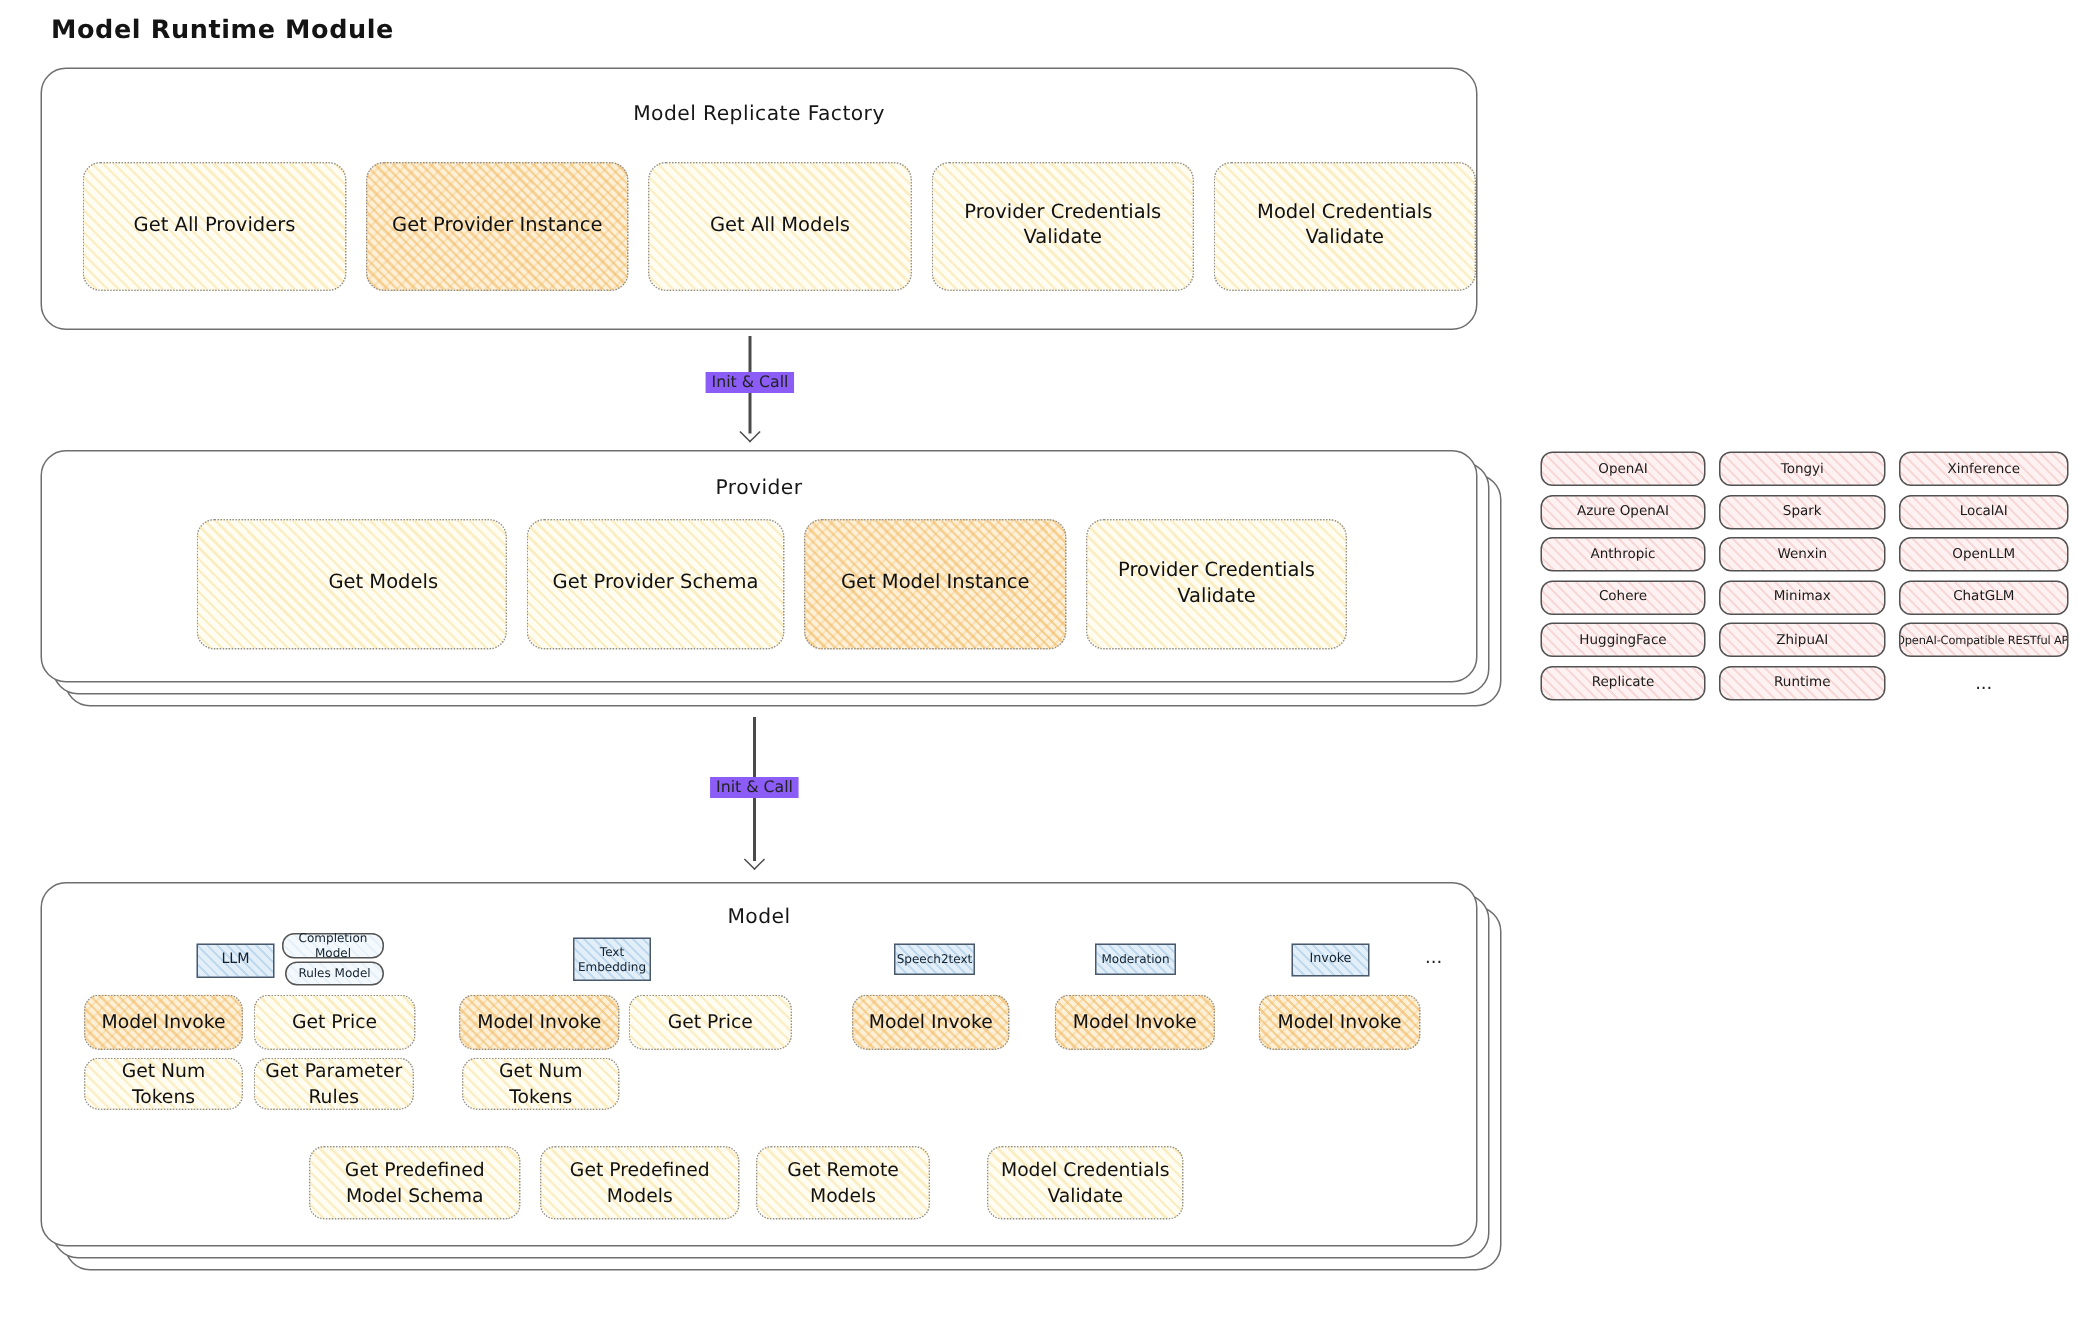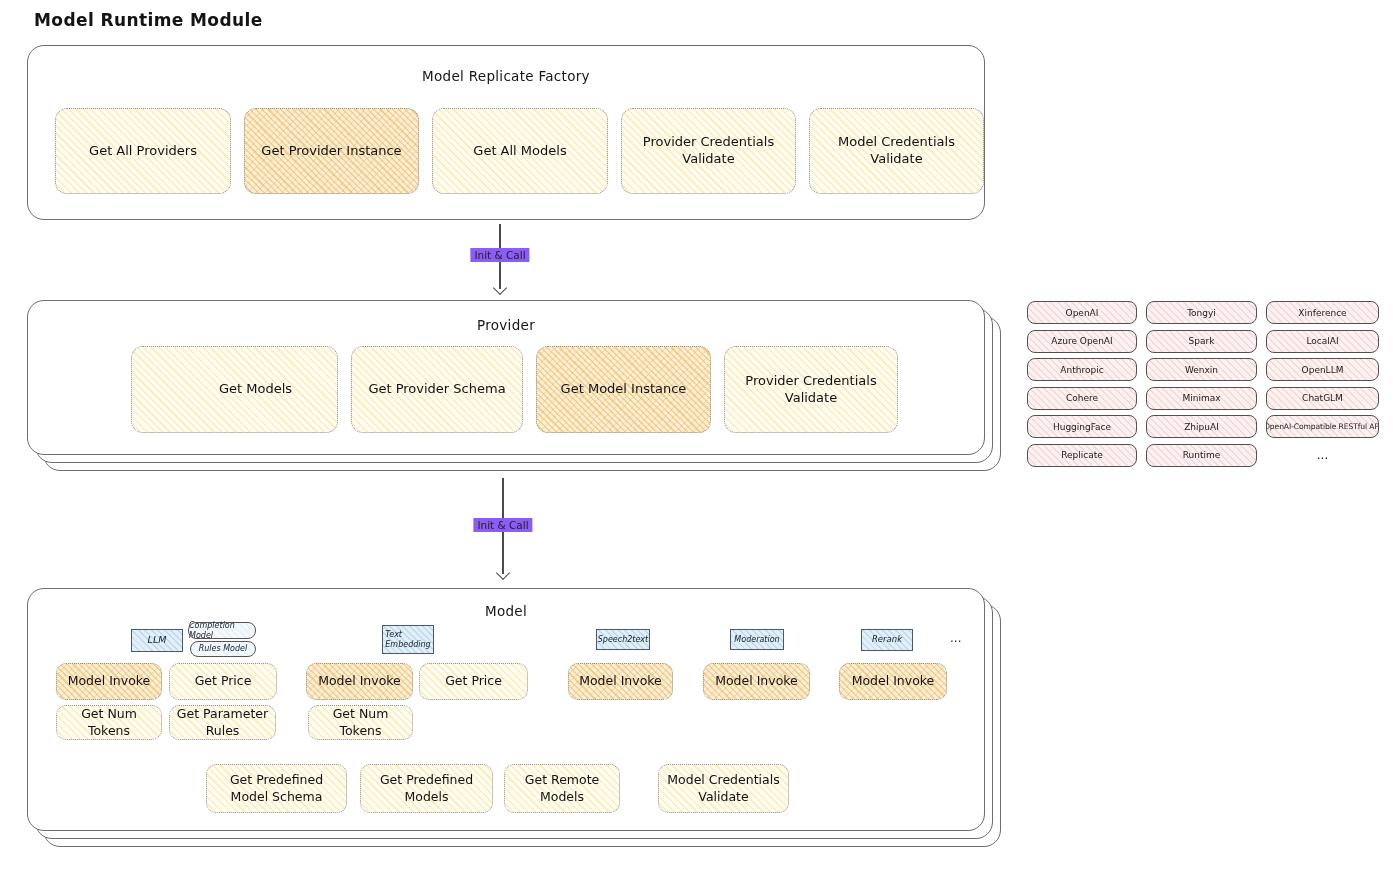--- a/index.html
+++ b/index.html
@@ -63,21 +63,21 @@
     background-color:#fdf2f1;
     background-image:repeating-linear-gradient(45deg, rgba(236,162,162,.32) 0 1.4px, transparent 1.4px 5px);
     display:flex;align-items:center;justify-content:center;font-size:9px;color:#1a1a1a;
     white-space:nowrap;overflow:hidden;
   }
   .pcell.wide{font-size:7.6px;letter-spacing:-.1px;}
   .pmore{display:flex;align-items:center;justify-content:center;font-size:12px;color:#222;}
   
   .tag{
     position:absolute;box-sizing:border-box;display:flex;align-items:center;justify-content:center;
-    line-height:1.15;color:#13222e;font-style:italic;
+    text-align:center;line-height:1.15;color:#13222e;
   }
   .tag-blue{
     background-color:#e2eff9;
     background-image:repeating-linear-gradient(45deg, rgba(125,175,220,.34) 0 1.4px, transparent 1.4px 4.6px);
     border:1.4px solid #49596a;border-radius:0;
   }
   .tag-white{
     background-color:#f4f9fd;
     background-image:repeating-linear-gradient(45deg, rgba(150,190,230,.14) 0 1.2px, transparent 1.2px 5px);
     border:1.3px solid #555;border-radius:8px;
@@ -158,21 +158,21 @@
     <div class="layer b1"></div>
     <div class="layer front">
       <div class="panel-title" style="top:14px;">Model</div>
 
       <div class="tag tag-blue" style="left:103px;top:40px;width:52px;height:23px;font-size:9.5px;">LLM</div>
       <div class="tag tag-white" style="left:160px;top:33px;width:68px;height:17px;font-size:8px;">Completion Model</div>
       <div class="tag tag-white" style="left:162px;top:52px;width:66px;height:16px;font-size:8px;">Rules Model</div>
       <div class="tag tag-blue" style="left:354px;top:36px;width:52px;height:29px;font-size:8px;padding:0 7px;">Text Embedding</div>
       <div class="tag tag-blue" style="left:568px;top:40px;width:54px;height:21px;font-size:8px;">Speech2text</div>
       <div class="tag tag-blue" style="left:702px;top:40px;width:54px;height:21px;font-size:8px;">Moderation</div>
-      <div class="tag tag-blue" style="left:833px;top:40px;width:52px;height:22px;font-size:8.5px;">Rerank</div>
+      <div class="tag tag-blue" style="left:833px;top:40px;width:52px;height:22px;font-size:8.5px;">Invoke</div>
       <div class="dots" style="left:922px;top:42px;">...</div>
 
       <div class="node strong small-node abs" style="left:28px;top:74px;width:106px;height:37px;">Model Invoke</div>
       <div class="node light small-node abs" style="left:141px;top:74px;width:108px;height:37px;">Get Price</div>
       <div class="node strong small-node abs" style="left:278px;top:74px;width:107px;height:37px;">Model Invoke</div>
       <div class="node light small-node abs" style="left:391px;top:74px;width:109px;height:37px;">Get Price</div>
       <div class="node strong small-node abs" style="left:540px;top:74px;width:105px;height:37px;">Model Invoke</div>
       <div class="node strong small-node abs" style="left:675px;top:74px;width:107px;height:37px;">Model Invoke</div>
       <div class="node strong small-node abs" style="left:811px;top:74px;width:108px;height:37px;">Model Invoke</div>
 

